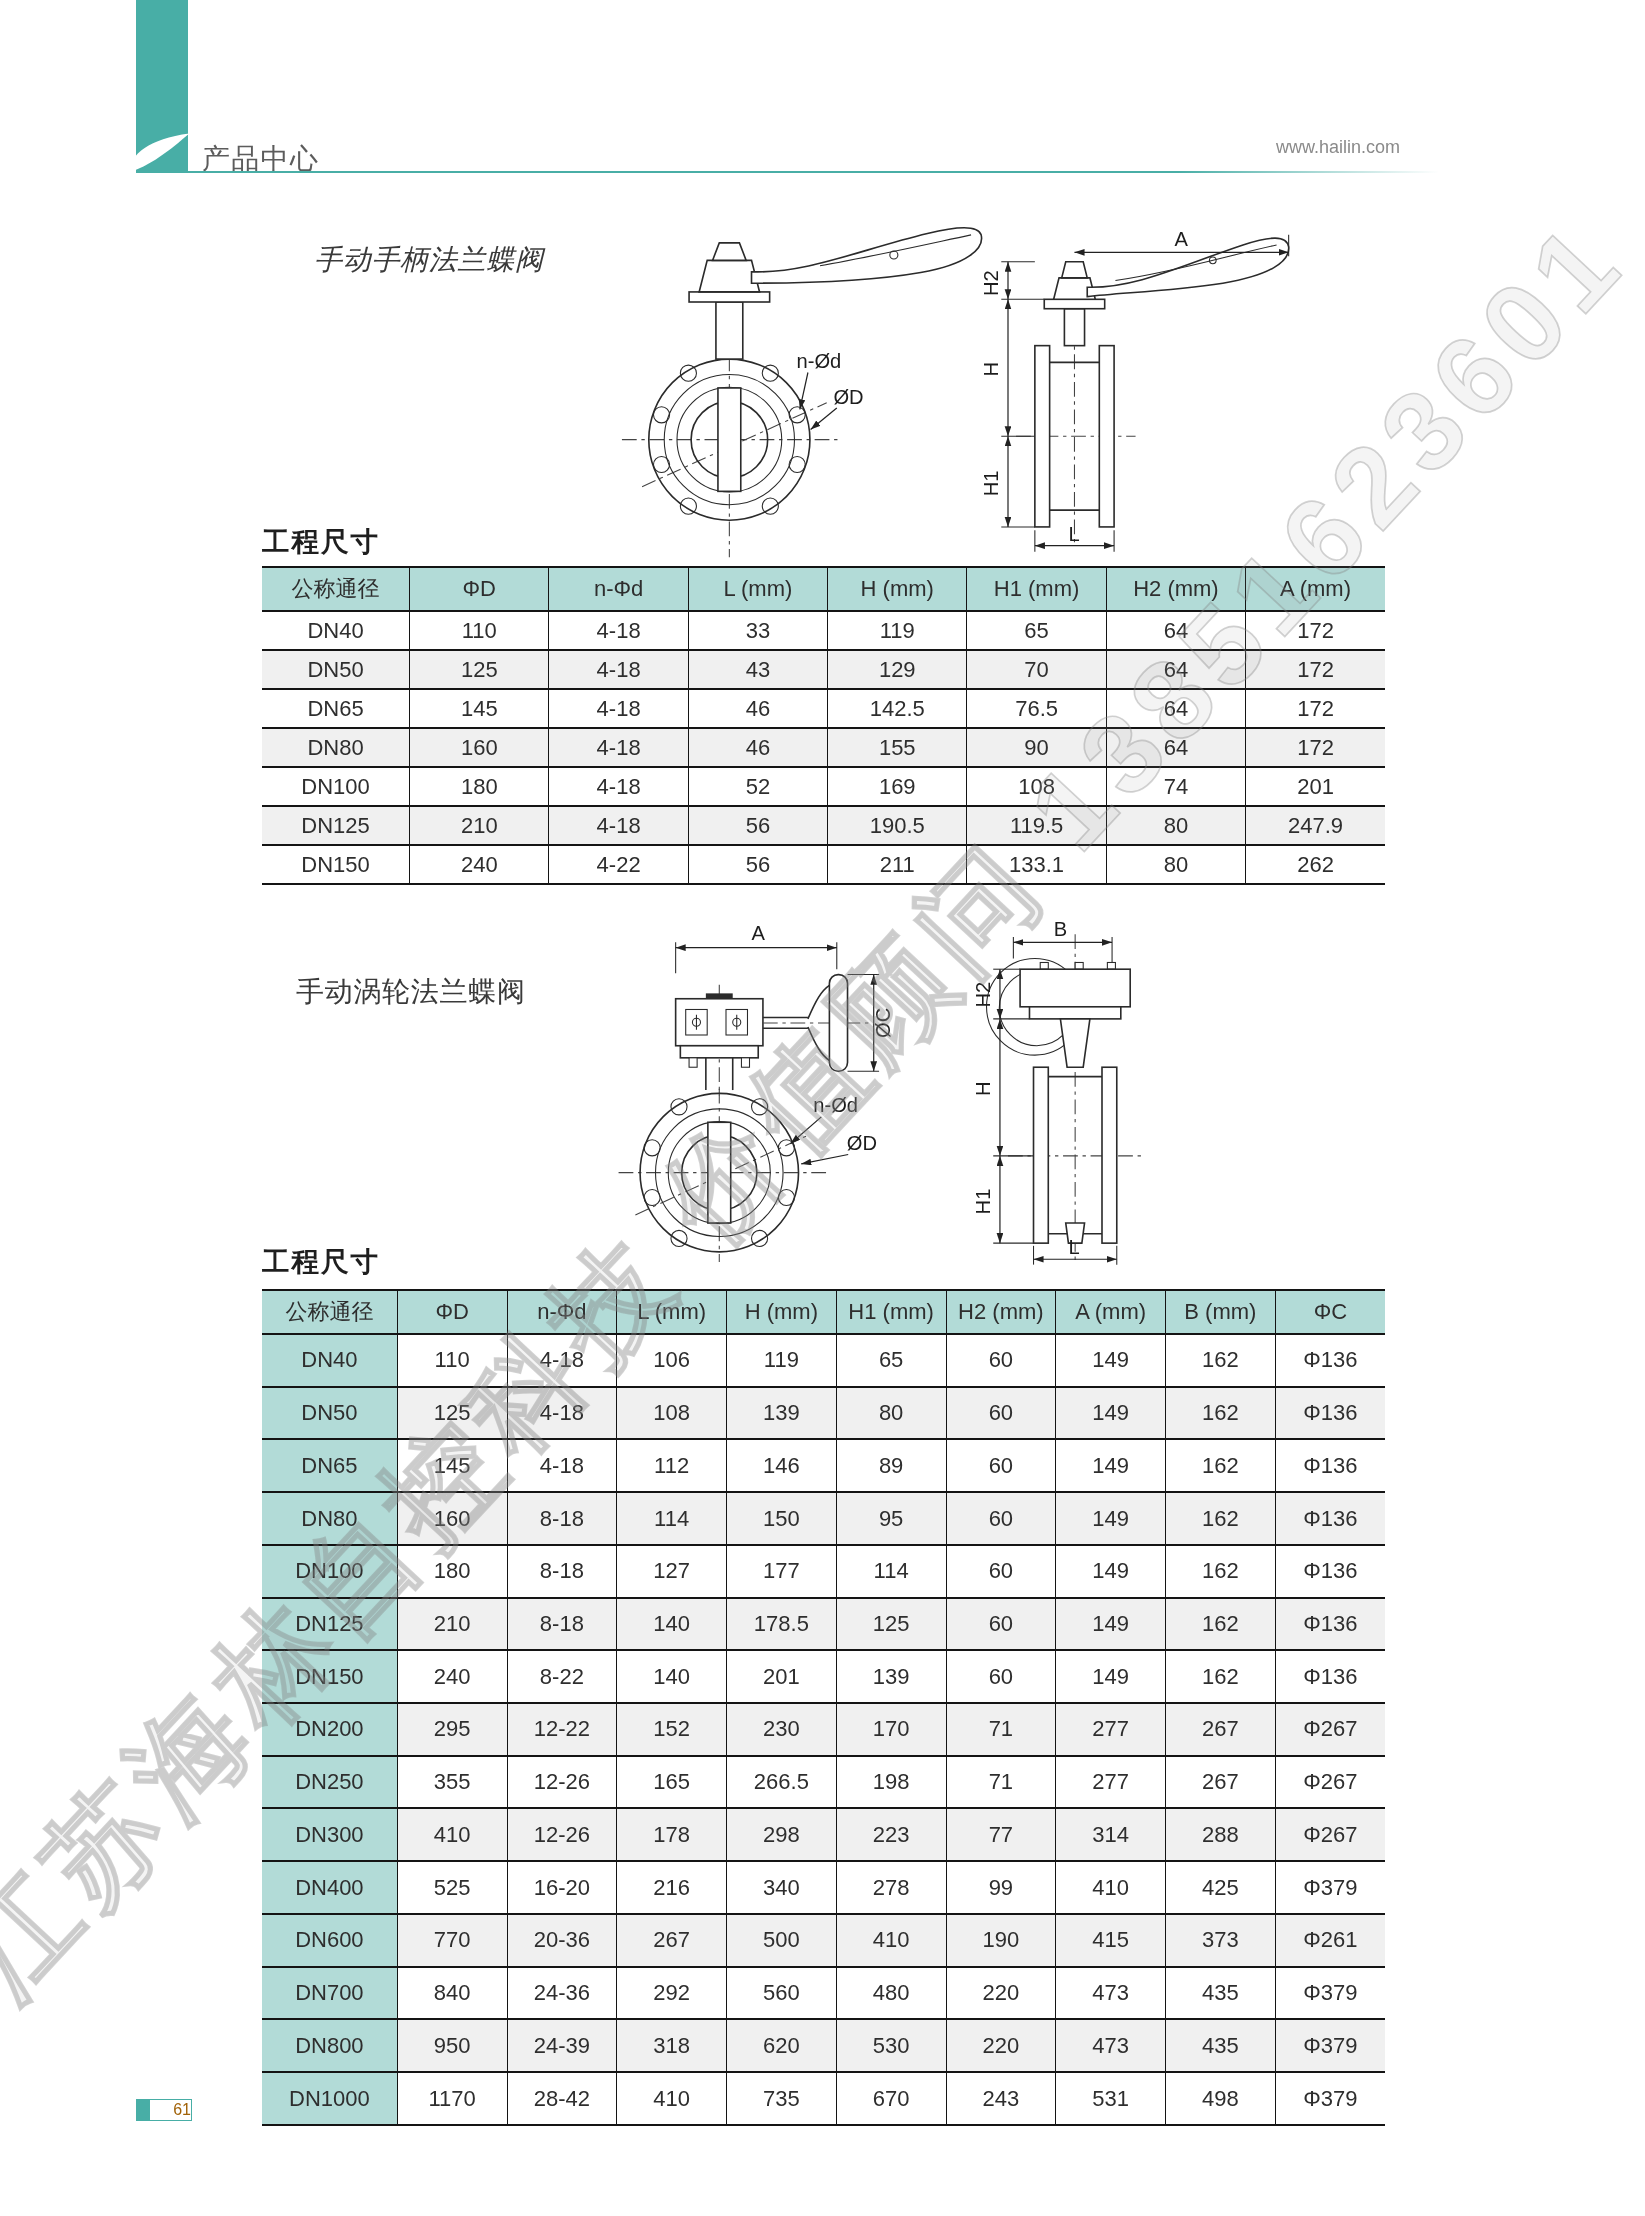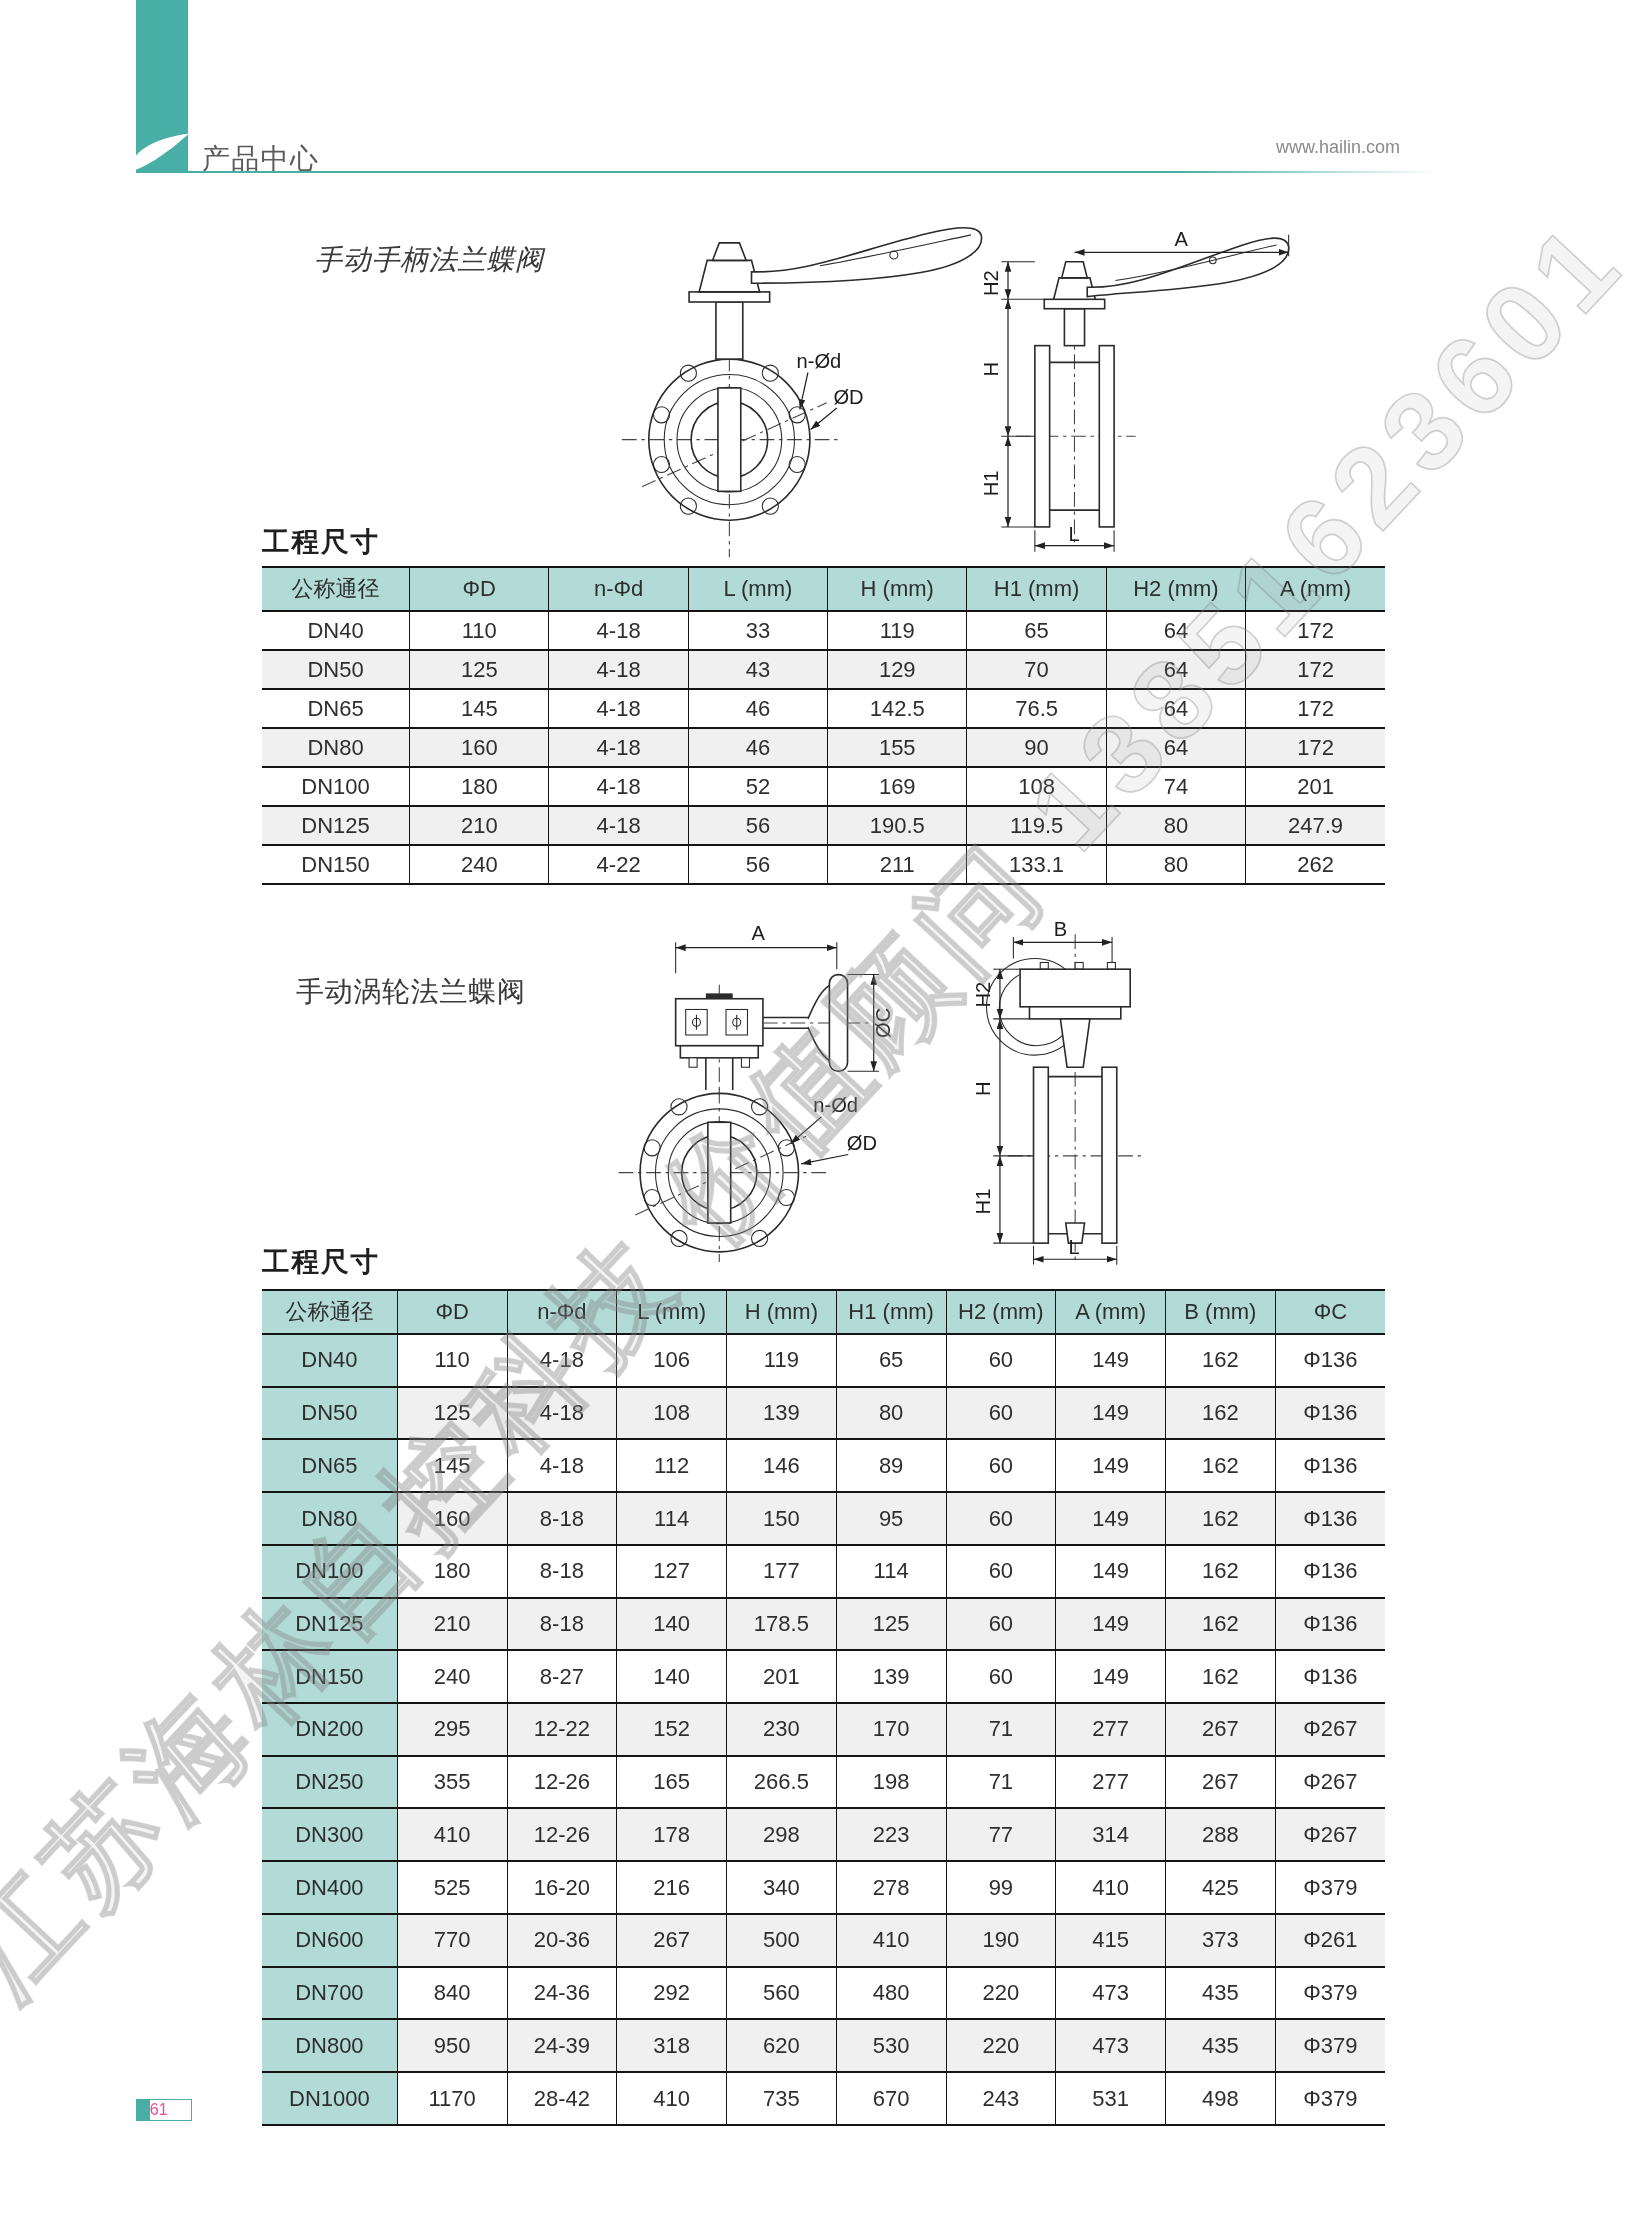--- a/index.html
+++ b/index.html
@@ -54,21 +54,21 @@
   .thin{stroke:#2b2b2b;stroke-width:1.6;fill:none;}
   .cl{stroke:#444;stroke-width:1.6;fill:none;stroke-dasharray:22 7 5 7;}
   .dim{stroke:#222;stroke-width:1.8;fill:none;}
   .dtxt{font-size:30px;fill:#1d1d1d;font-family:"Liberation Sans","DejaVu Sans",sans-serif;}
   .wht{fill:#ffffff;}
 
   
   .page-badge{position:absolute;left:136px;top:2099px;width:54px;height:20px;border:1.3px solid #48aea6;
               background:#fff;display:flex;align-items:center;}
   .page-badge .chip{width:12.8px;height:100%;background:#48aea6;}
-  .page-badge .num{flex:1;text-align:left;font-size:16px;color:#ec4899;line-height:20px;}
+  .page-badge .num{flex:1;text-align:right;font-size:16px;color:#a16207;line-height:20px;}
 </style>
 </head>
 <body>
 
 <div class="page">
 
   <div class="teal-bar"></div>
   <svg class="leaf" viewBox="0 0 98 62">
     <path d="M2,60 C8,32 34,10 94,2 C66,26 34,52 2,60 Z" fill="#ffffff"></path>
   </svg>
@@ -435,21 +435,21 @@
           <td>178.5</td>
           <td>125</td>
           <td>60</td>
           <td>149</td>
           <td>162</td>
           <td>Φ136</td>
         </tr>
         <tr>
           <td class="teal-cell">DN150</td>
           <td>240</td>
-          <td>8-27</td>
+          <td>8-22</td>
           <td>140</td>
           <td>201</td>
           <td>139</td>
           <td>60</td>
           <td>149</td>
           <td>162</td>
           <td>Φ136</td>
         </tr>
         <tr>
           <td class="teal-cell">DN200</td>

